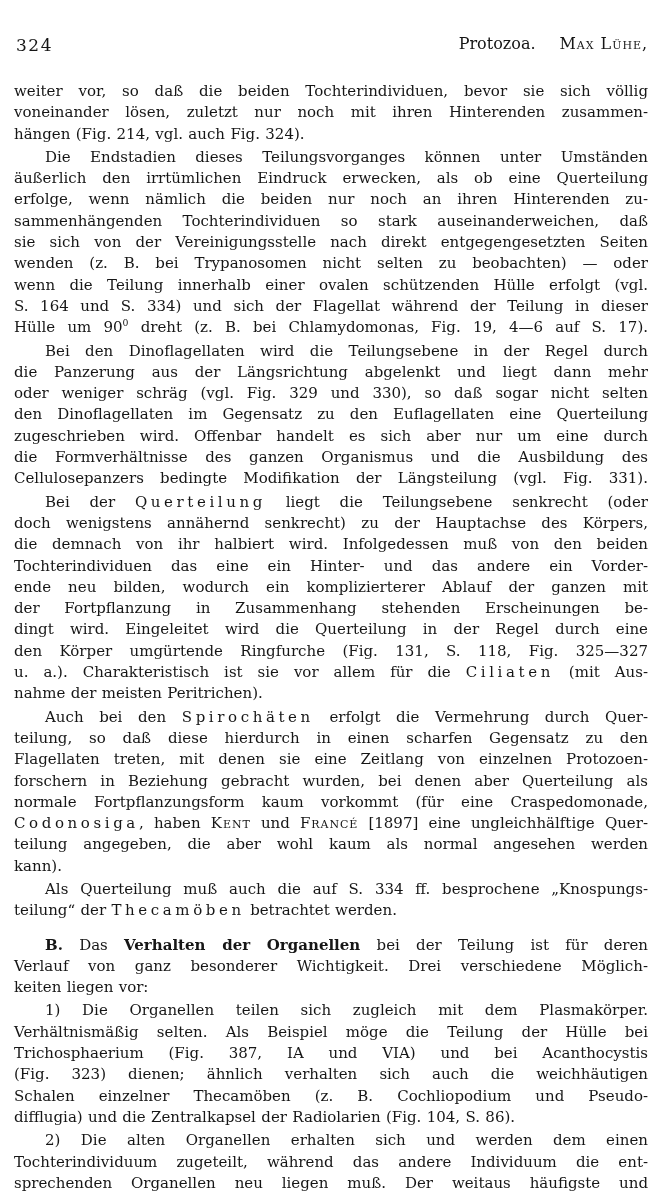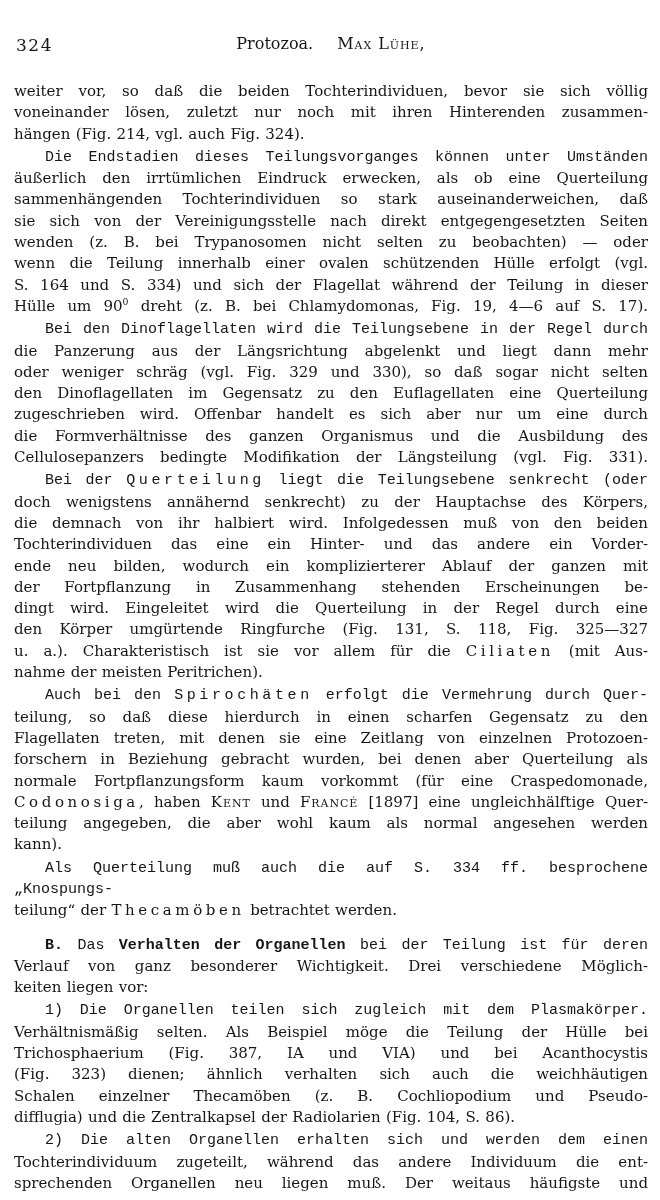--- a/index.html
+++ b/index.html
@@ -5,32 +5,32 @@
   html,body { margin:0; padding:0; }
   body {
     width:660px; height:1200px; overflow:hidden;
     background:#ffffff; color:#161616;
     font-family:"DejaVu Serif","Liberation Serif",serif;
   }
   .page { padding:34px 12px 0 14px; }
 
   .header { position:relative; height:20px; margin-bottom:27px; font-size:16px; }
   .pagenum { position:absolute; left:2px; top:1px; letter-spacing:1.5px; font-size:17px; }
-  .running-title { text-align:center; white-space:nowrap; }
+  .running-title { text-align:right; white-space:nowrap; }
   .title-gap { display:inline-block; width:24px; }
   .seg-sc, .sc { font-variant:small-caps; letter-spacing:0.06em; }
 
   .para { margin:0 0 2px 0; }
   .para.gap { margin-top:13px; }
   .line {
     font-size:15px; line-height:21.3px;
     word-spacing:0.04em;
   }
   .line.j { text-align:justify; text-align-last:justify; }
-  .line.indent { text-indent:31px;font-family:Liberation Mono, monospace; }
+  .line.indent { text-indent:31px; }
 
   .seg-n { }
   .seg-b { font-weight:bold; }
   .seg-i { }
   .seg-sp { letter-spacing:0.24em; }
   .seg-sup { vertical-align:super; font-size:0.62em; line-height:0; }
 </style>
 </head>
 <body>
 
@@ -41,20 +41,21 @@
   </div>
   <div id="paragraphs">
       <div class="para">
         <div class="line j"><span class="seg-n">weiter vor, so daß die beiden Tochterindividuen, bevor sie sich völlig</span></div>
         <div class="line j"><span class="seg-n">voneinander lösen, zuletzt nur noch mit ihren Hinterenden zusammen-</span></div>
         <div class="line"><span class="seg-n">hängen (Fig. 214, vgl. auch Fig. 324).</span></div>
       </div>
       <div class="para">
         <div class="line j indent"><span class="seg-n">Die Endstadien dieses Teilungsvorganges können unter Umständen</span></div>
         <div class="line j"><span class="seg-n">äußerlich den irrtümlichen Eindruck erwecken, als ob eine Querteilung</span></div>
+        <div class="line j"><span class="seg-n">erfolge, wenn nämlich die beiden nur noch an ihren Hinterenden zu-</span></div>
         <div class="line j"><span class="seg-n">sammenhängenden Tochterindividuen so stark auseinanderweichen, daß</span></div>
         <div class="line j"><span class="seg-n">sie sich von der Vereinigungsstelle nach direkt entgegengesetzten Seiten</span></div>
         <div class="line j"><span class="seg-n">wenden (z. B. bei Trypanosomen nicht selten zu beobachten) — oder</span></div>
         <div class="line j"><span class="seg-n">wenn die Teilung innerhalb einer ovalen schützenden Hülle erfolgt (vgl.</span></div>
         <div class="line j"><span class="seg-n">S. 164 und S. 334) und sich der Flagellat während der Teilung in dieser</span></div>
         <div class="line j"><span class="seg-n">Hülle um 90</span><span class="seg-sup">0</span><span class="seg-n"> dreht (z. B. bei Chlamydomonas, Fig. 19, </span><span class="seg-i">4—6</span><span class="seg-n"> auf S. 17).</span></div>
       </div>
       <div class="para">
         <div class="line j indent"><span class="seg-n">Bei den Dinoflagellaten wird die Teilungsebene in der Regel durch</span></div>
         <div class="line j"><span class="seg-n">die Panzerung aus der Längsrichtung abgelenkt und liegt dann mehr</span></div>

